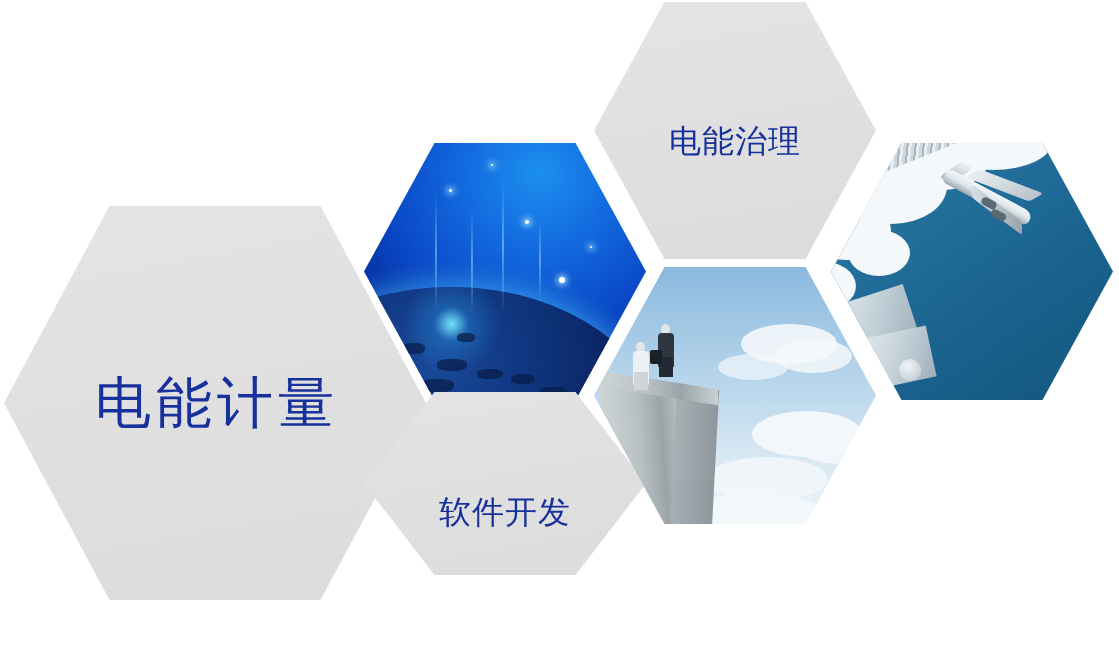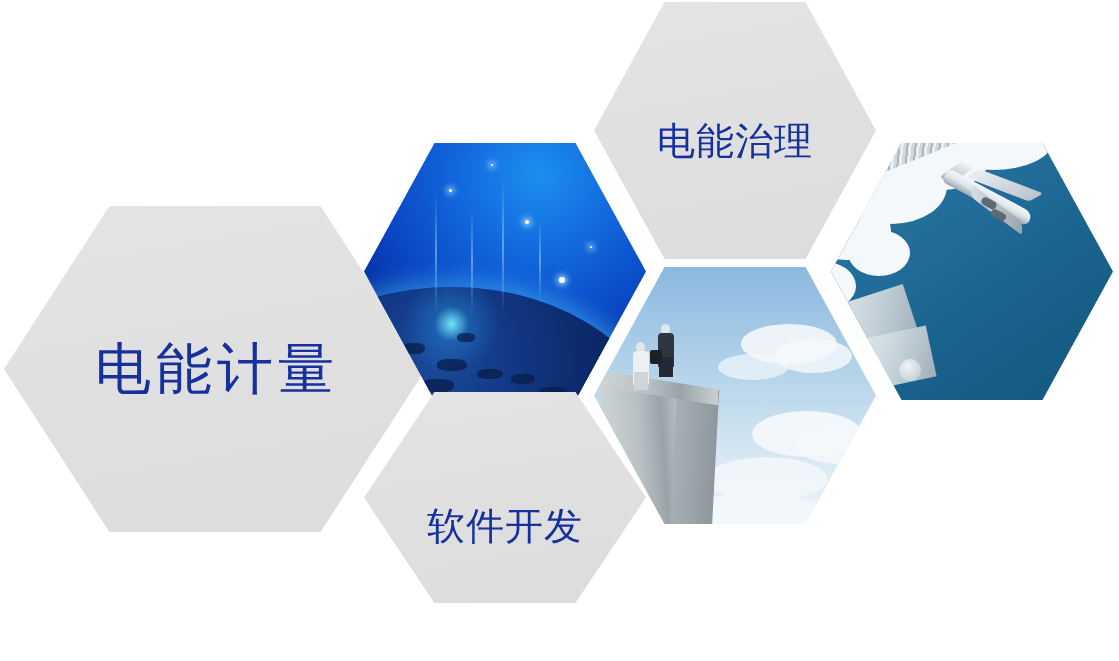--- a/index.html
+++ b/index.html
@@ -24,50 +24,50 @@
     position: absolute;
     -webkit-clip-path: polygon(25% 0%, 75% 0%, 100% 50%, 75% 100%, 25% 100%, 0% 50%);
     clip-path: polygon(25% 0%, 75% 0%, 100% 50%, 75% 100%, 25% 100%, 0% 50%);
     display: flex;
     align-items: center;
     justify-content: center;
     overflow: hidden;
   }
   .hex-label {
     color: #17319c;
-    font-size: 38px;
+    font-size: 32px;
     letter-spacing: 1px;
     font-weight: 400;
     white-space: nowrap;
     text-align: center;
     font-family: "Liberation Serif", "DejaVu Serif", serif;
   }
 
   
   .hex-grey {
     background: linear-gradient(170deg, #e4e4e4 0%, #e0e0e0 45%, #dcdcdc 100%);
   }
 
   
   #hex-main {
     left: 4px;
     top: 206px;
     width: 422px;
-    height: 326px;
+    height: 394px;
   }
   #hex-main .hex-label {
     font-size: 56px;
     letter-spacing: 5px;
     margin-top: 2px;
     margin-left: 4px;
   }
 
   
   #hex-power-governance { left: 594px; top: 2px;   width: 282px; height: 257px; }
-  #hex-software         { left: 364px; top: 392px; width: 282px; height: 211px; }
+  #hex-software         { left: 364px; top: 392px; width: 282px; height: 183px; }
   #hex-control          { left: 831px; top: 392px; width: 282px; height: 257px; }
 
   #hex-power-governance .hex-label { margin-top: 22px; }
   #hex-software .hex-label         { margin-top: 58px; }
   #hex-control .hex-label          { margin-top: 58px; }
 
   
   #hex-space   { left: 364px; top: 143px; width: 282px; height: 257px; }
   #hex-airplane{ left: 831px; top: 143px; width: 282px; height: 257px; }
   #hex-skyline { left: 594px; top: 267px; width: 282px; height: 257px; }

